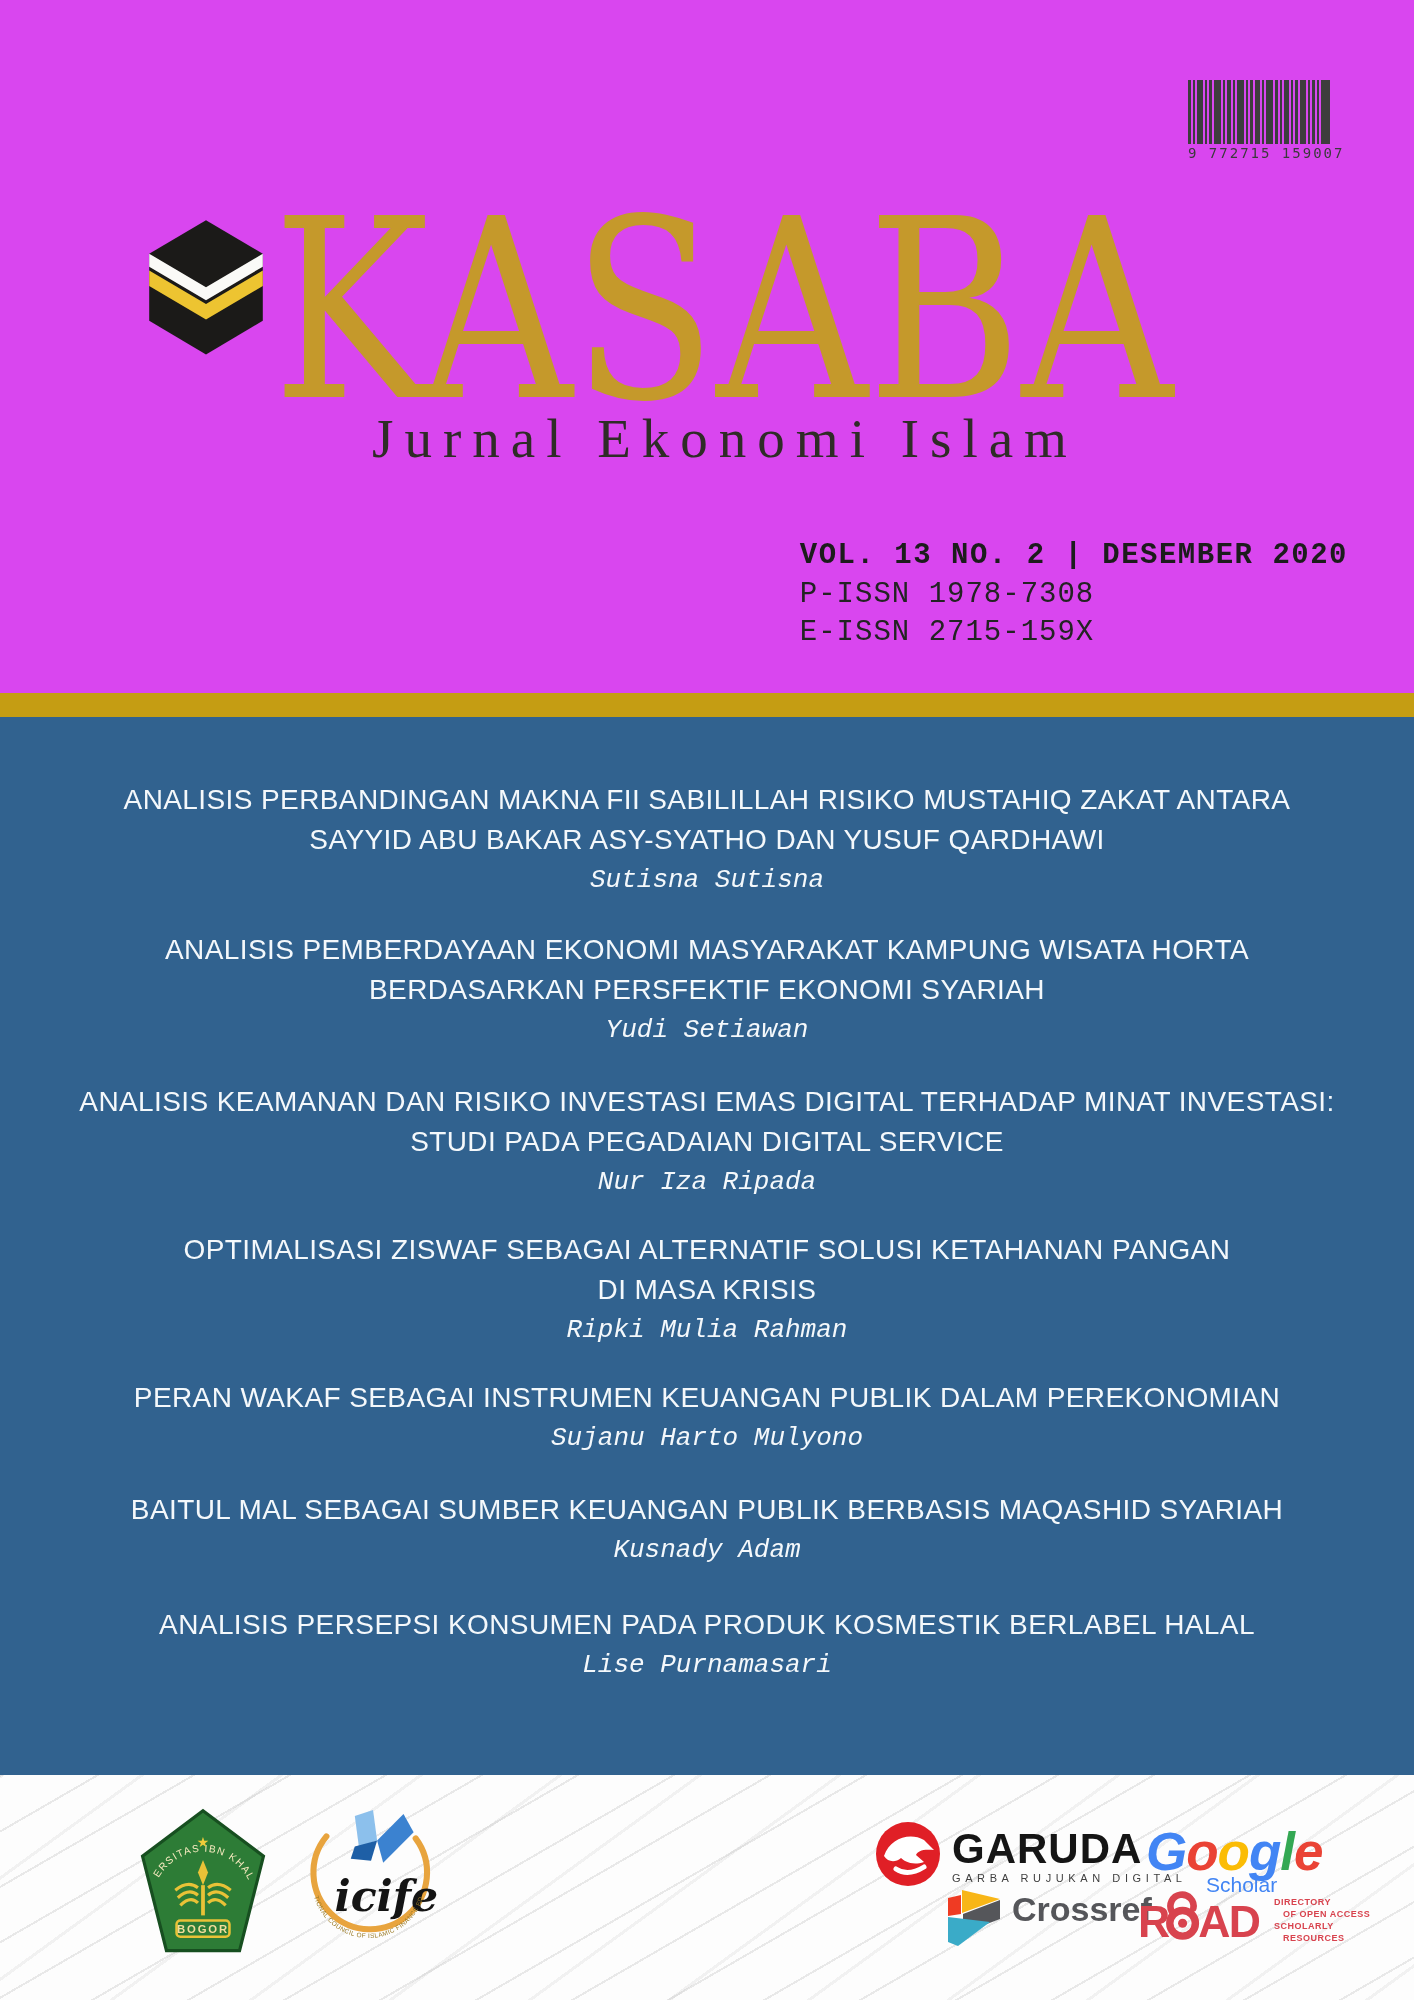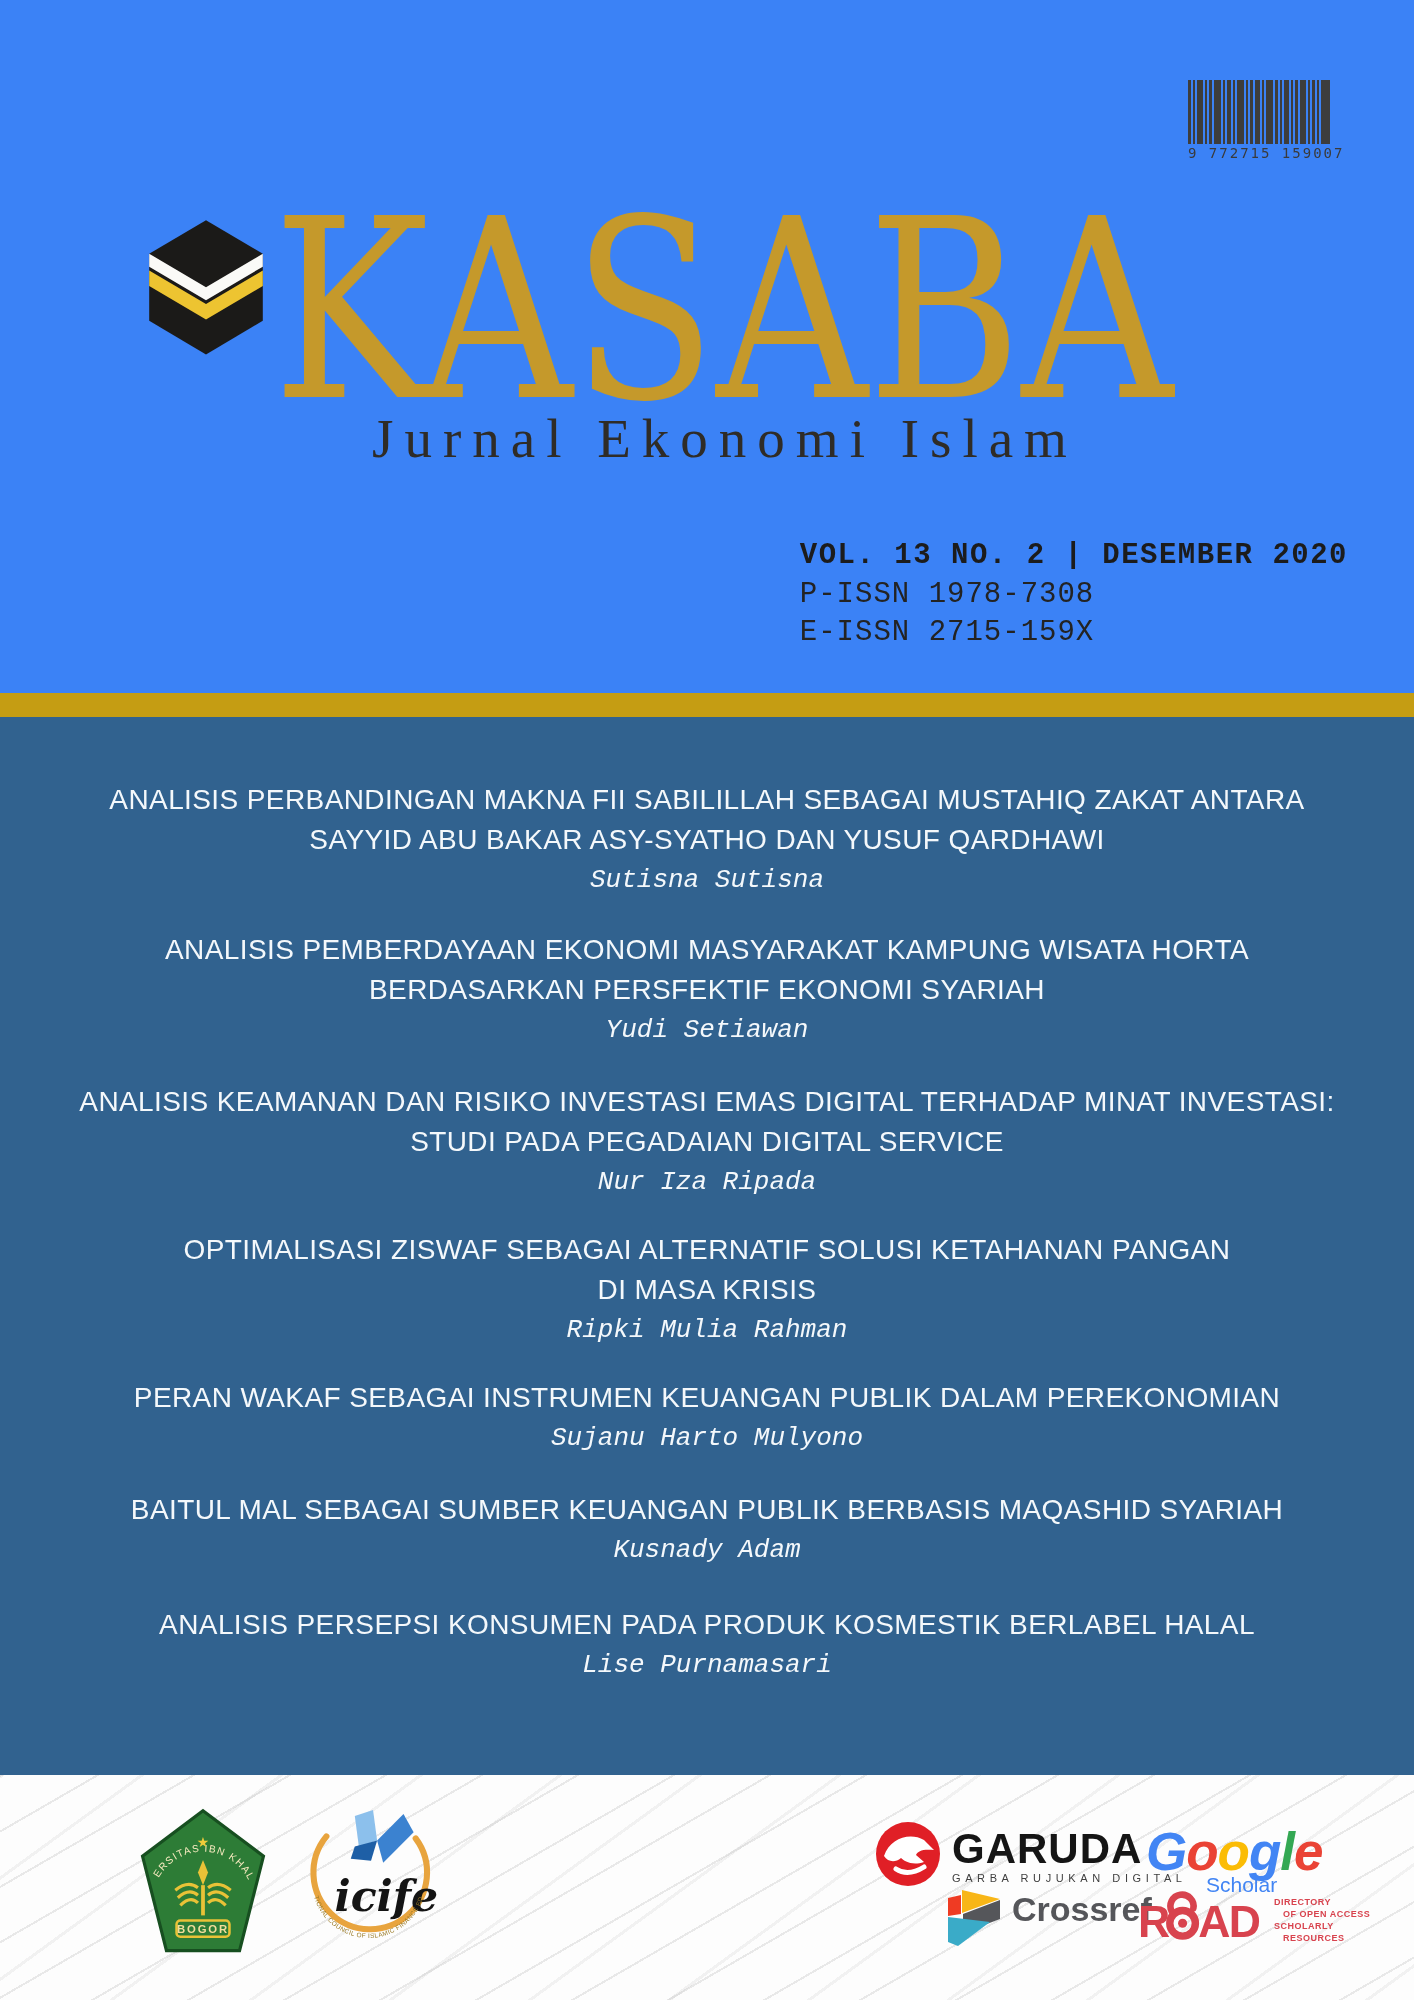--- a/index.html
+++ b/index.html
@@ -1,18 +1,18 @@
 <!DOCTYPE html>
 <html><head>
 <meta charset="utf-8">
 <style>
   html,body { margin:0; padding:0; background:#888; }
   #page {
     position:relative; width:1414px; height:2000px; margin:0 auto;
-    background:#3b82f6; overflow:hidden;
+    background:#d946ef; overflow:hidden;
     font-family:"Liberation Sans", sans-serif;
   }
 
   
   .barcode { position:absolute; left:1188px; top:80px; width:142px; }
   .barcode svg { display:block; }
   .barcode-number {
     font-family:"DejaVu Sans Mono", monospace; font-size:14px; color:#3a3a3a;
     text-align:center; letter-spacing:2px; margin-top:1px; white-space:nowrap;
   }
@@ -134,21 +134,21 @@
     <div class="issue-line">VOL. 13 NO. 2 | DESEMBER 2020</div>
     <div class="issn-line">P-ISSN 1978-7308</div>
     <div class="issn-line">E-ISSN 2715-159X</div>
   </div>
 
   <div class="gold-band"></div>
 
   <div class="blue-section">
 
     <div class="article" style="top:63px">
-      <div class="article-title">ANALISIS PERBANDINGAN MAKNA FII SABILILLAH SEBAGAI MUSTAHIQ ZAKAT ANTARA</div>
+      <div class="article-title">ANALISIS PERBANDINGAN MAKNA FII SABILILLAH RISIKO MUSTAHIQ ZAKAT ANTARA</div>
       <div class="article-title">SAYYID ABU BAKAR ASY-SYATHO DAN YUSUF QARDHAWI</div>
       <div class="article-author">Sutisna Sutisna</div>
     </div>
 
     <div class="article" style="top:213px">
       <div class="article-title">ANALISIS PEMBERDAYAAN EKONOMI MASYARAKAT KAMPUNG WISATA HORTA</div>
       <div class="article-title">BERDASARKAN PERSFEKTIF EKONOMI SYARIAH</div>
       <div class="article-author">Yudi Setiawan</div>
     </div>
 

